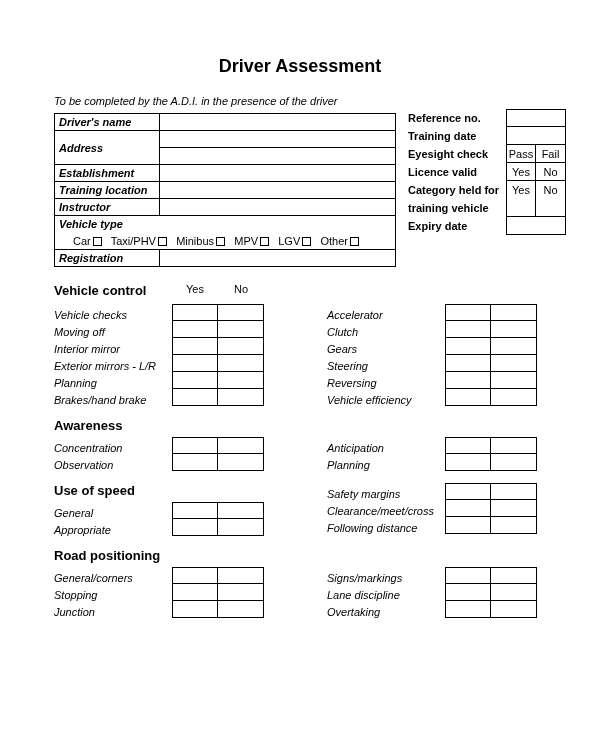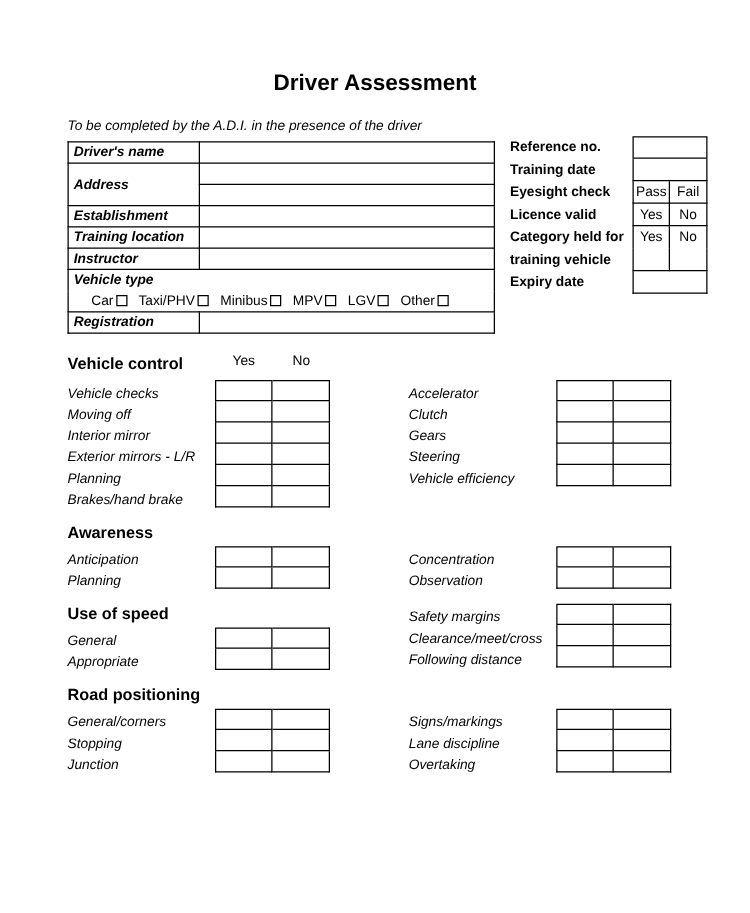--- a/index.html
+++ b/index.html
@@ -202,59 +202,66 @@
             </div>
           </div>
           <div class="arow">
             <div class="lbl">Steering</div>
             <div class="cells">
               <div class="cell" style="border-top: none;"></div>
               <div class="cell" style="border-top: none;"></div>
             </div>
           </div>
           <div class="arow">
+            <div class="lbl">Reversing</div>
+            <div class="cells">
+              <div class="cell" style="border-top: none;"></div>
+              <div class="cell" style="border-top: none;"></div>
+            </div>
+          </div>
+          <div class="arow">
             <div class="lbl">Vehicle efficiency</div>
             <div class="cells">
               <div class="cell" style="border-top: none;"></div>
               <div class="cell" style="border-top: none;"></div>
             </div>
           </div>
         </div>
     </div>
   </div>
 
   <div class="sec">
     <div class="sec-head">Awareness</div>
     <div class="grid">
+      <div class="col" id="aw-left">
+          <div class="arow">
+            <div class="lbl">Concentration</div>
+            <div class="cells">
+              <div class="cell" style="border-top: 1px solid rgb(0, 0, 0);"></div>
+              <div class="cell" style="border-top: 1px solid rgb(0, 0, 0);"></div>
+            </div>
+          </div>
+          <div class="arow">
+            <div class="lbl">Observation</div>
+            <div class="cells">
+              <div class="cell" style="border-top: none;"></div>
+              <div class="cell" style="border-top: none;"></div>
+            </div>
+          </div>
+        </div>
       <div class="col" id="aw-right">
           <div class="arow">
             <div class="lbl">Anticipation</div>
             <div class="cells">
               <div class="cell" style="border-top: 1px solid rgb(0, 0, 0);"></div>
               <div class="cell" style="border-top: 1px solid rgb(0, 0, 0);"></div>
             </div>
           </div>
           <div class="arow">
             <div class="lbl">Planning</div>
-            <div class="cells">
-              <div class="cell" style="border-top: none;"></div>
-              <div class="cell" style="border-top: none;"></div>
-            </div>
-          </div>
-        </div>
-      <div class="col" id="aw-left">
-          <div class="arow">
-            <div class="lbl">Concentration</div>
-            <div class="cells">
-              <div class="cell" style="border-top: 1px solid rgb(0, 0, 0);"></div>
-              <div class="cell" style="border-top: 1px solid rgb(0, 0, 0);"></div>
-            </div>
-          </div>
-          <div class="arow">
-            <div class="lbl">Observation</div>
             <div class="cells">
               <div class="cell" style="border-top: none;"></div>
               <div class="cell" style="border-top: none;"></div>
             </div>
           </div>
         </div>
     </div>
   </div>
 
   <div class="sec">

